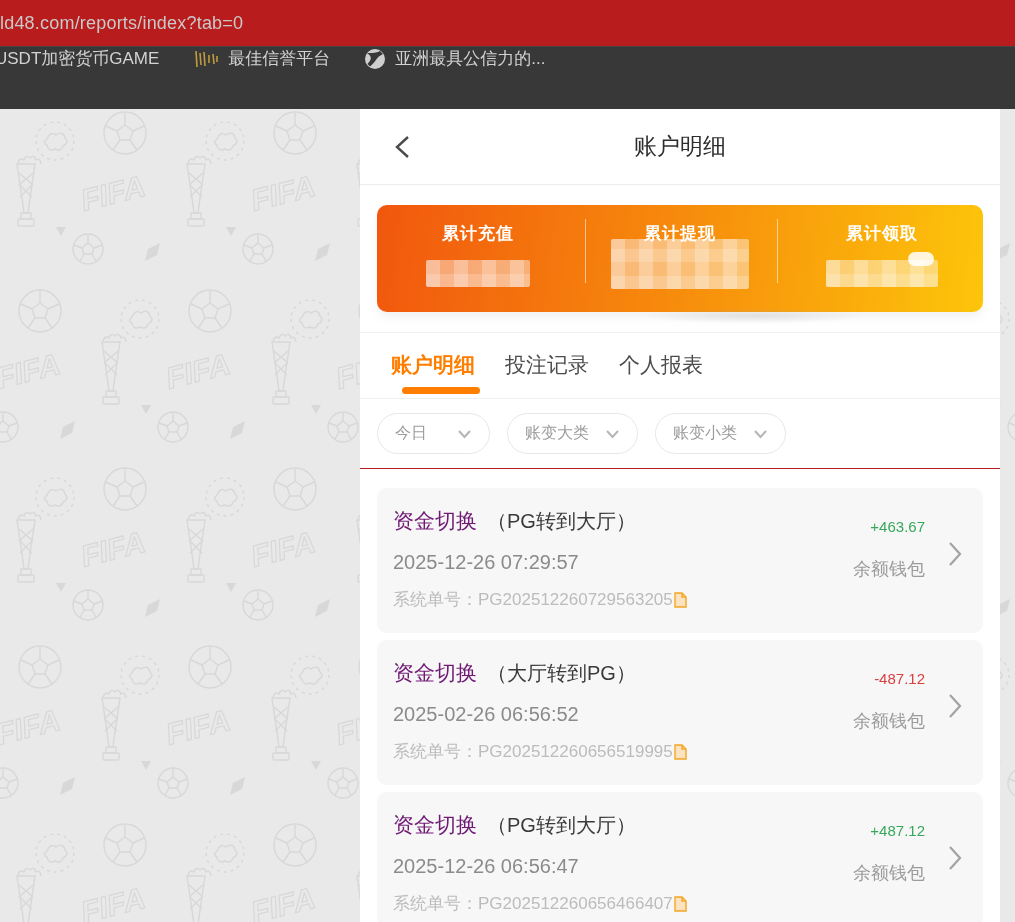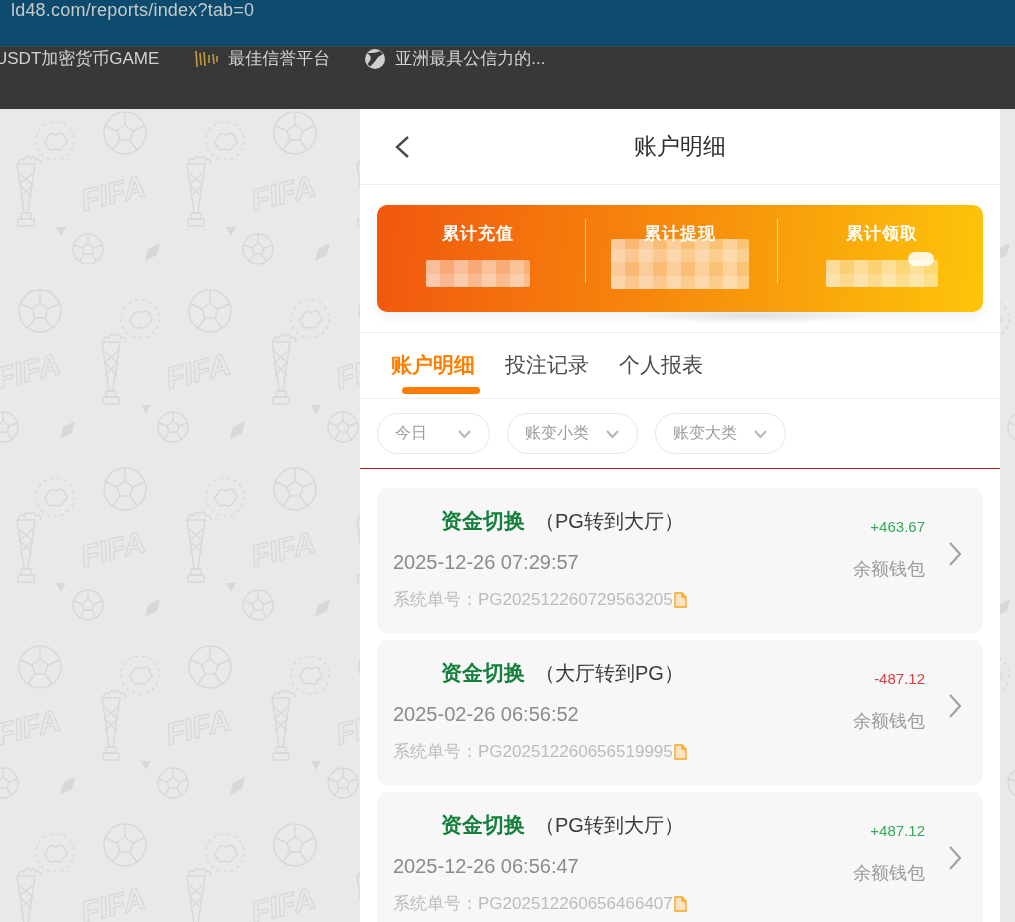--- a/index.html
+++ b/index.html
@@ -1,19 +1,19 @@
 <!DOCTYPE html>
 <html><head>
 <meta charset="utf-8">
 <style>
   * { margin:0; padding:0; box-sizing:border-box; }
   html,body { width:1015px; height:922px; overflow:hidden; font-family:"Liberation Sans",sans-serif; background:#fff; }
 
   
-  .urlbar { height:46px; background:#0c4a6e; display:flex; padding-left:11px; }
+  .urlbar { height:46px; background:#b91c1c; display:flex; align-items:center; }
   .urlbar .url { color:#c9c9c9; font-size:18px; letter-spacing:.2px; }
   .bookmarksbar { height:63px; background:#383838; display:flex; align-items:flex-start; gap:34px; border-top:1px solid #454545; }
   .bm { display:flex; align-items:center; gap:9px; color:#d2d2d2; font-size:17px; white-space:nowrap; cursor:default; }
   .bm:first-child { margin-left:-5px; }
   .bm .gold-ic svg, .bm .globe-ic svg { display:block; }
 
   
   .stage { position:relative; height:813px; background:#e9e9e9; }
   .bgpattern { position:absolute; inset:0; }
   .app { position:absolute; left:360px; top:0; width:640px; height:100%; background:#fff; overflow:hidden; }
@@ -52,21 +52,21 @@
   .filters { display:flex; gap:17px; padding:14px 17px; border-bottom:1px solid #b91c1c; }
   .pill { display:inline-flex; align-items:center; justify-content:space-between; height:41px; border:1px solid #e7e7e7; border-radius:21px; padding:0 17px; color:#9c9c9c; font-size:16px; cursor:pointer; background:#fff; }
   .pill.p1 { width:113px; }
   .pill.p2, .pill.p3 { width:131px; }
   .pill .chev { margin-left:10px; display:flex; }
 
   
   .txlist { padding:19px 17px 0 17px; }
   .txcard { position:relative; background:#f7f7f7; border-radius:10px; height:145px; margin-bottom:7px; padding:19px 0 0 16px; }
   .tx-titlerow { display:flex; align-items:baseline; gap:10px; }
-  .tx-type { font-size:21px; font-weight:700; color:#15803d;margin-left:48px; }
+  .tx-type { font-size:21px; font-weight:400; color:#701a75; }
   .tx-detail { font-size:20px; color:#3a3a3a; }
   .tx-time { margin-top:16px; font-size:20px; color:#8b8b8b; }
   .tx-orderrow { margin-top:14px; display:flex; align-items:center; font-size:17px; color:#bcbcbc; }
   .copy-ic { display:flex; cursor:pointer; }
   .tx-right { position:absolute; top:0; right:58px; height:100%; width:130px; text-align:right; }
   .tx-amount { margin-top:30px; font-size:15px; }
   .tx-amount.pos { color:#36a85c; }
   .tx-amount.neg { color:#d84040; }
   .tx-wallet { margin-top:22px; font-size:18px; color:#9b9b9b; }
   .tx-chev { position:absolute; right:20px; top:52px; cursor:pointer; }
@@ -193,30 +193,30 @@
 
     <div class="filters">
       <div class="pill p1">
         <span>今日</span>
         <span class="chev">
           <svg width="15" height="10" viewBox="0 0 15 10">
               <polyline points="2,2 7.5,8 13,2" fill="none" stroke="#b5b5b5" stroke-width="2"></polyline>
             </svg>
         </span>
       </div>
-      <div class="pill p3">
-        <span>账变小类</span>
+      <div class="pill p2">
+        <span>账变大类</span>
         <span class="chev">
           <svg width="15" height="10" viewBox="0 0 15 10">
               <polyline points="2,2 7.5,8 13,2" fill="none" stroke="#b5b5b5" stroke-width="2"></polyline>
             </svg>
         </span>
       </div>
-      <div class="pill p2">
-        <span>账变大类</span>
+      <div class="pill p3">
+        <span>账变小类</span>
         <span class="chev">
           <svg width="15" height="10" viewBox="0 0 15 10">
               <polyline points="2,2 7.5,8 13,2" fill="none" stroke="#b5b5b5" stroke-width="2"></polyline>
             </svg>
         </span>
       </div>
     </div>
 
     <div class="txlist">
 

